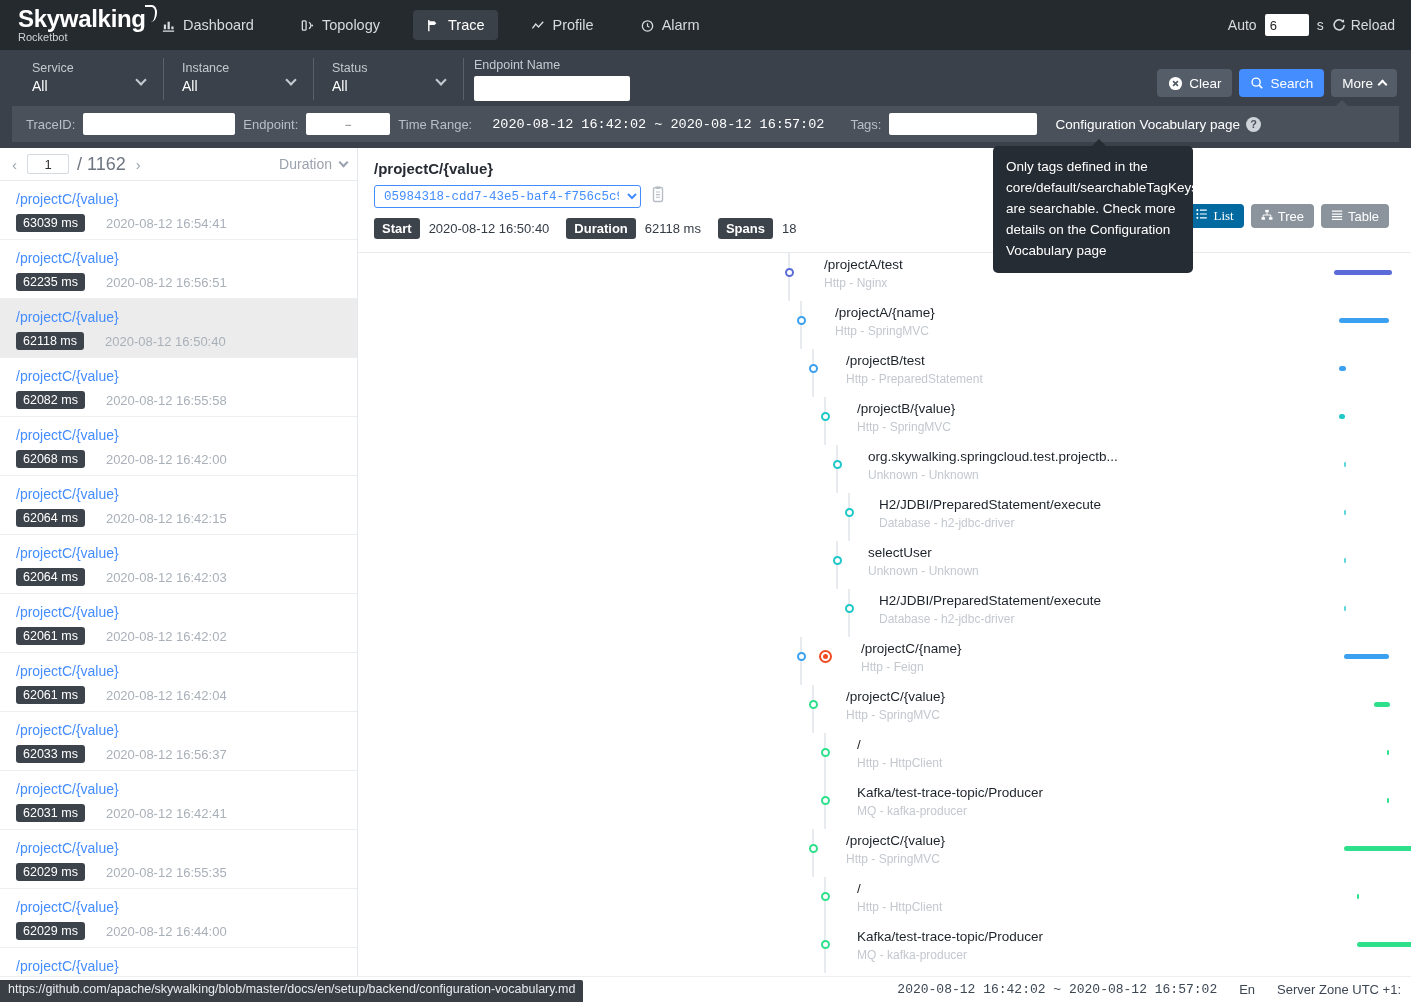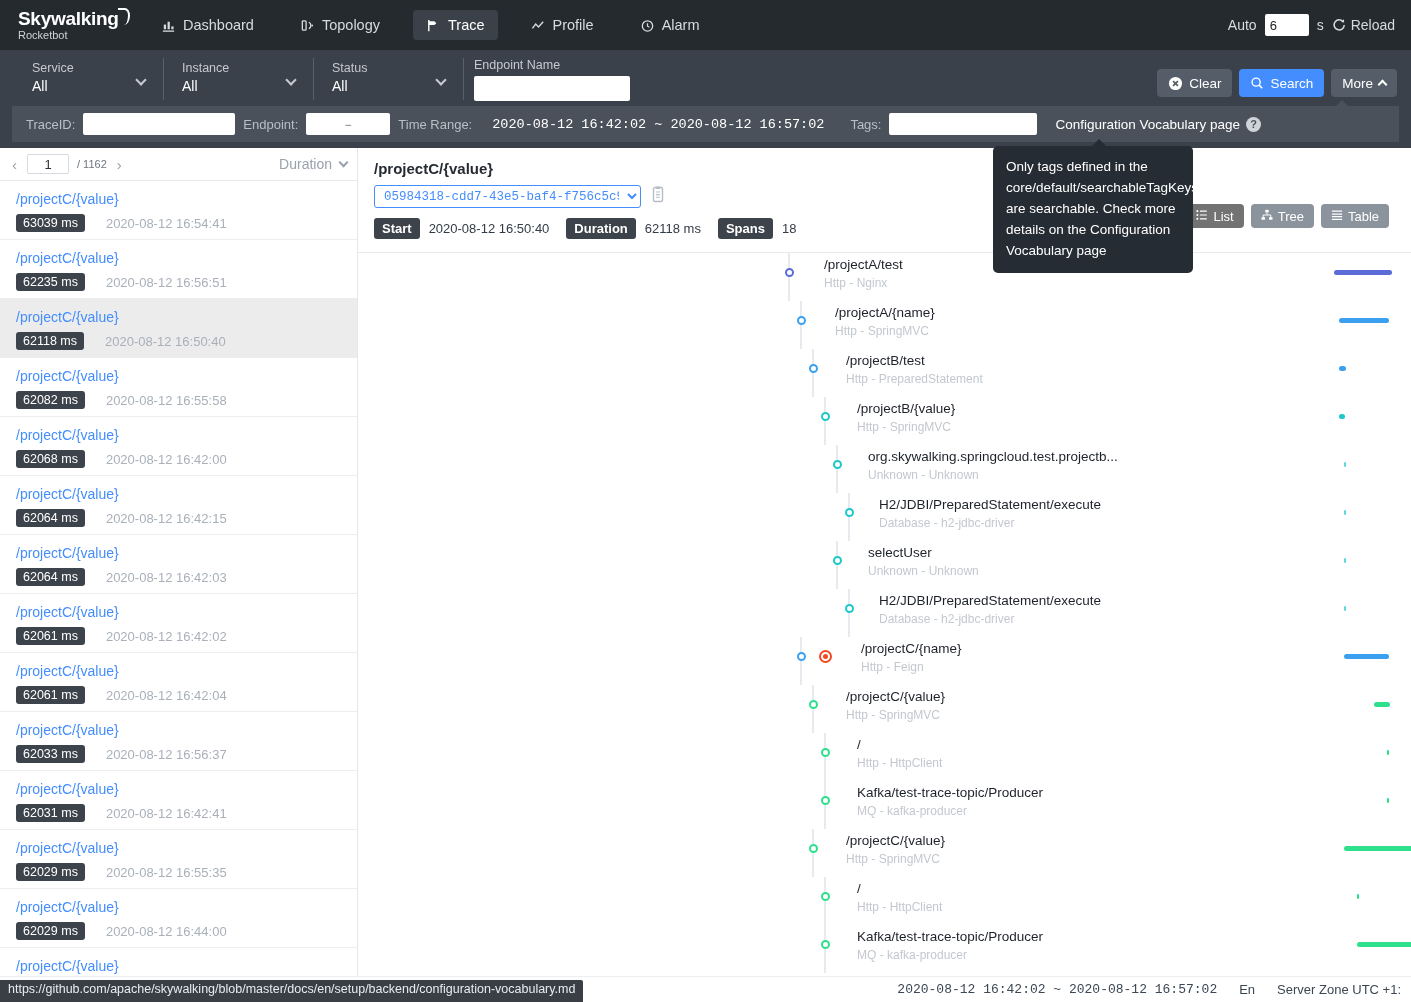--- a/index.html
+++ b/index.html
@@ -10,21 +10,21 @@
     overflow: hidden;
   }
   body { position: relative; }
 
   
   .topnav {
     height: 50px; background: #252a2f; display: flex; align-items: center;
     position: relative;
   }
   .brand { width: 130px; padding-left: 18px; color: #fff; line-height: 1.05; }
-  .brand-name { font-size: 19px; font-weight: 700; letter-spacing: -.3px; position: relative; display:inline-block;}
+  .brand-name { font-size: 24px; font-weight: 700; letter-spacing: -.3px; position: relative; display:inline-block;}
   .brand-swoosh {
     position: absolute; right: -11px; top: -1px; width: 12px; height: 17px;
     border: 2.5px solid #fff; border-left: none; border-bottom: none;
     border-radius: 0 60% 70% 0/0 60% 80% 0;
   }
   .brand-sub { font-size: 11px; color: #cfd4d8; margin-top: 1px; }
   .navitems { display: flex; align-items: center; gap: 20px; margin-left: 18px; }
   .navitem {
     display: flex; align-items: center; gap: 7px; padding: 7px 13px;
     color: #d7dbdf; font-size: 14.5px; border-radius: 4px; cursor: pointer;
@@ -99,21 +99,21 @@
   .leftpane { width: 358px; border-right: 1px solid #e4e7eb; display: flex; flex-direction: column; background:#fff;}
   .pager {
     height: 33px; display: flex; align-items: center; padding: 0 10px; gap: 8px;
     border-bottom: 1px solid #e8ebee; flex-shrink: 0;
   }
   .pgarrow { color: #9aa2ad; font-size: 15px; cursor: pointer; padding: 0 2px;}
   .pginput {
     width: 42px; height: 20px; border: 1px solid #d5dae0; border-radius: 2px;
     text-align: center; font-family: inherit; font-size: 13px; color:#333;
   }
-  .pgtotal { color: #6d7580; font-size: 11px; }
+  .pgtotal { color: #6d7580; font-size: 18px; }
   .sortsel { margin-left: auto; color: #9aa2ad; font-size: 14px; display: flex; align-items: center; gap: 8px; cursor:pointer;}
   .sortchev { width:7px;height:7px;border-right:2px solid #9aa2ad;border-bottom:2px solid #9aa2ad;transform:rotate(45deg);margin-top:-3px;}
   .tracelist { flex: 1; overflow: hidden; }
   .traceitem {
     padding: 10px 0 11px 16px; border-bottom: 1px solid #eceff2; cursor: pointer;
     height: 59px;
   }
   .traceitem.selected { background: #ececec; }
   .tracename { color: #448dfe; font-size: 14px; }
   .tracemeta { margin-top: 7px; display: flex; align-items: center; gap: 21px; }
@@ -136,21 +136,21 @@
   .copy-icon { cursor: pointer; }
   .statrow { margin-top: 10px; display: flex; align-items: center; gap: 9px; font-size: 13px; }
   .sbadge { background: #3d434b; color: #fff; border-radius: 3px; padding: 3px 8px; font-size: 13px; font-weight: 700;}
   .sval { color: #333b45; }
   .viewbtns { position: absolute; right: 22px; top: 56px; display: flex; gap: 7px; }
   .vbtn {
     display: flex; align-items: center; gap: 5px; height: 24px; padding: 0 10px;
     border-radius: 4px; font-size: 13px; background: #8b939d; color: #fff; cursor: pointer;
     border: none; font-family: inherit;
   }
-  .vbtn.active { background: #737373; }
+  .vbtn.active { background: #0369a1; font-family: Liberation Serif, serif; }
 
   .spanarea { position: absolute; left: 0; right: 0; top: 104px; bottom: 0; overflow: hidden; border-top: 1px solid #e8ebee;}
   .spanrow { position: relative; height: 48px; }
   .spanname { position: absolute; font-size: 13.5px; color: #1d222a; top: 4px; white-space: nowrap;}
   .spansub { position: absolute; font-size: 12px; color: #c3c8cf; top: 23px; white-space: nowrap;}
   .dot {
     position: absolute; width: 9px; height: 9px; border-radius: 50%;
     background: #fff; top: 15px;
   }
   .errdot {

